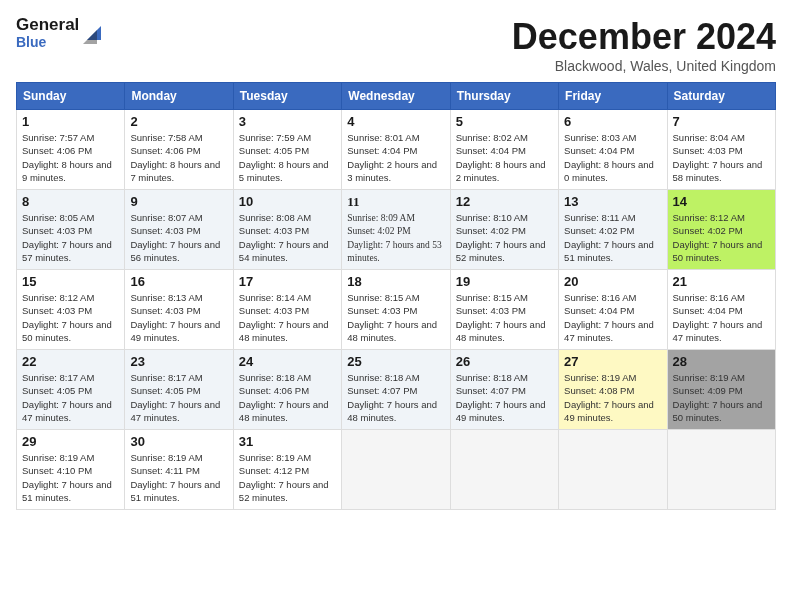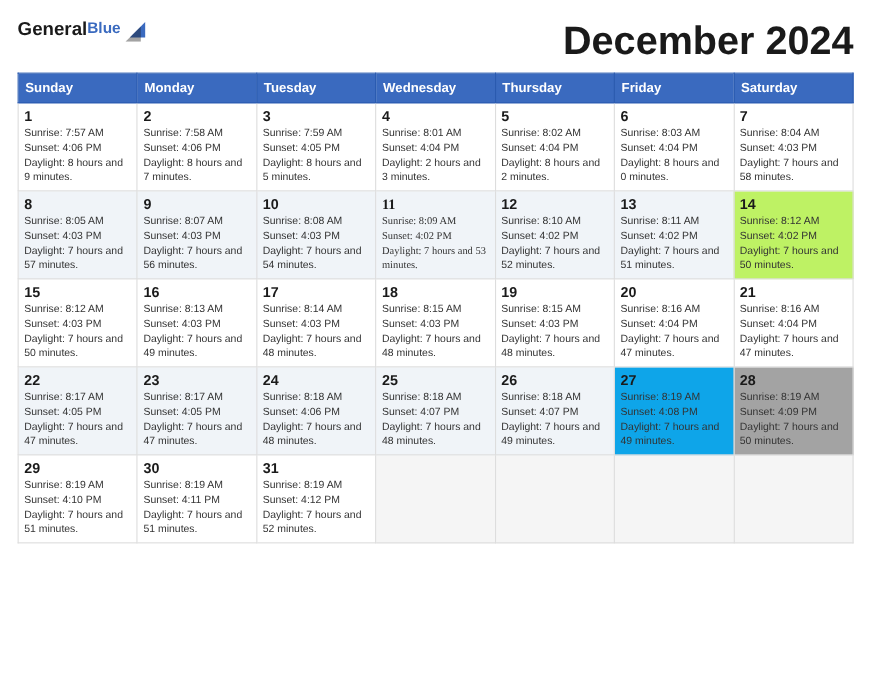--- a/index.html
+++ b/index.html
@@ -73,31 +73,32 @@
     .day-info {
       line-height: 1.4;
       color: #333;
     }
   </style>
 </head>
 <body>
 
 <div class="header">
   <div class="logo">
-  <div style="display:flex;line-height:1.1">
+  <div style="display:flex;flex-direction:column;line-height:1.1">
     <span style="font-size:17px;font-weight:bold;color:#1a1a1a;">General</span>
     <span style="font-size:14px;font-weight:bold;color:#3a6abf;">Blue</span>
   </div>
   <svg width="22" height="22" viewBox="0 0 22 22">
     <polygon points="4,18 18,18 18,4" fill="#3a6abf"></polygon>
     <polygon points="0,22 14,22 14,8" fill="#1a1a1a" opacity="0.4"></polygon>
   </svg>
 </div>
   <div class="title-block">
     <div class="month-title">December 2024</div>
+    <div class="location">Blackwood, Wales, United Kingdom</div>
   </div>
 </div>
 
 <table class="calendar" id="cal-table">
   <thead>
     <tr id="header-row">
         <th>Sunday</th>
         <th>Monday</th>
         <th>Tuesday</th>
         <th>Wednesday</th>
@@ -315,21 +316,21 @@
         </div>
       </td>
         <td style="background: rgb(240, 244, 248);">
         <span class="day-num">26</span>
         <div class="day-info">
           <span>Sunrise: 8:18 AM</span><br>
           <span>Sunset: 4:07 PM</span><br>
           <span>Daylight: 7 hours and 49 minutes.</span>
         </div>
       </td>
-        <td style="background: #0ea5e9; margin-top: 42px;">
+        <td style="background: #fef9c3; margin-top: 42px;">
         <span class="day-num">27</span>
         <div class="day-info">
           <span>Sunrise: 8:19 AM</span><br>
           <span>Sunset: 4:08 PM</span><br>
           <span>Daylight: 7 hours and 49 minutes.</span>
         </div>
       </td>
         <td style="background: #a3a3a3;">
         <span class="day-num">28</span>
         <div class="day-info">

